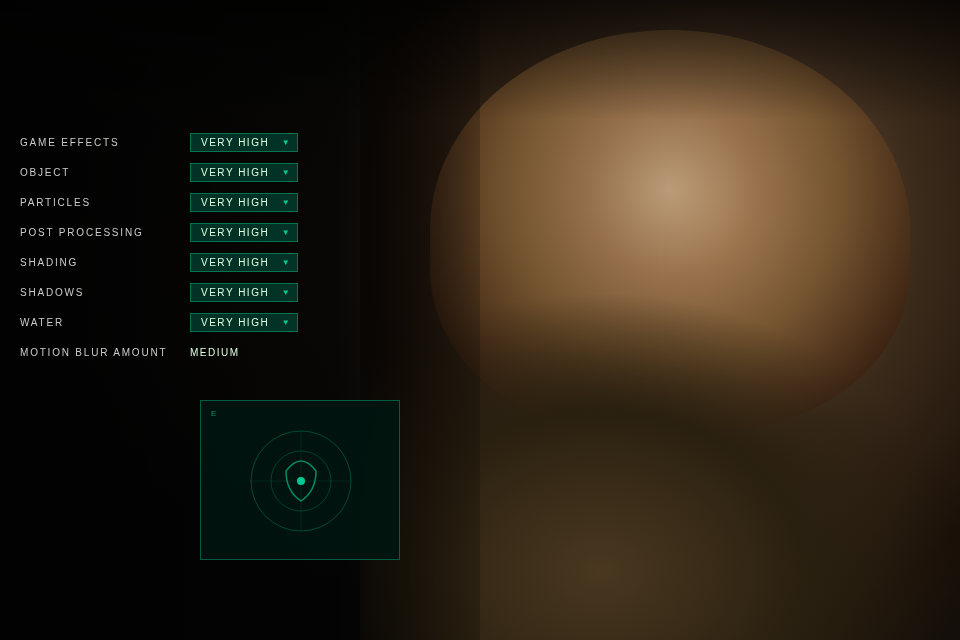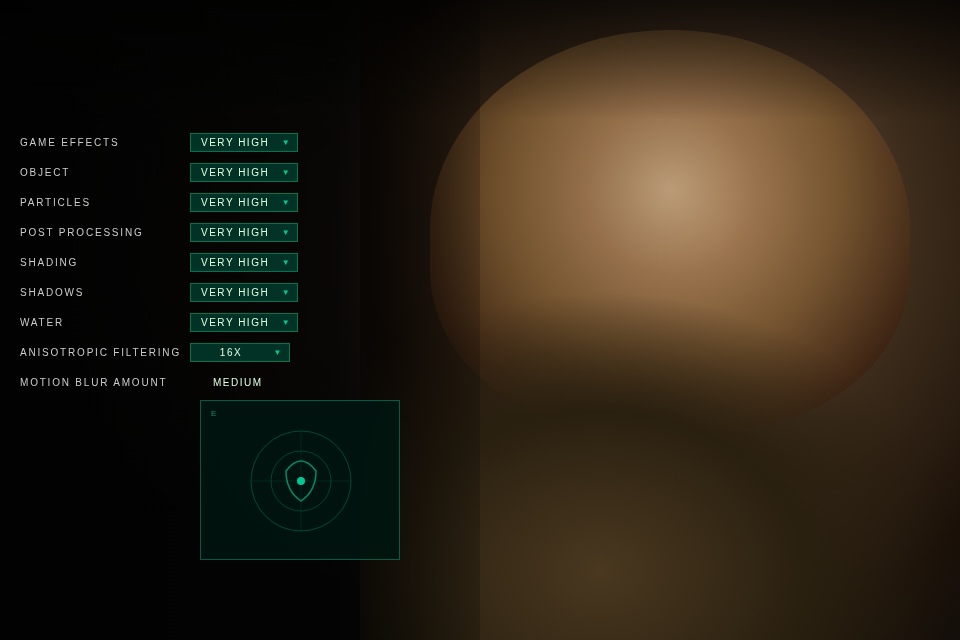--- a/index.html
+++ b/index.html
@@ -269,24 +269,18 @@
             <button class="dropdown-btn">VERY HIGH</button>
           </div>
         </div>
         <div class="menu-row">
           <span class="menu-label">WATER</span>
           <div class="dropdown-container">
             <button class="dropdown-btn">VERY HIGH</button>
           </div>
         </div>
         <div class="menu-row">
-          <span class="menu-label">ANISOTROPIC FILTERING</span>
-          <div class="dropdown-container">
-            <button class="dropdown-btn">16X</button>
-          </div>
-        </div>
-        <div class="menu-row">
           <span class="menu-label">MOTION BLUR AMOUNT</span>
-          <span style="color: rgb(224, 255, 224); font-size: 10px; letter-spacing: 1.5px; text-transform: uppercase; margin-left: 23px;">MEDIUM</span>
+          <span style="color: rgb(224, 255, 224); font-size: 10px; letter-spacing: 1.5px; text-transform: uppercase;">MEDIUM</span>
         </div>
       </div>
   </div>
 </div>
 
 </body></html>

